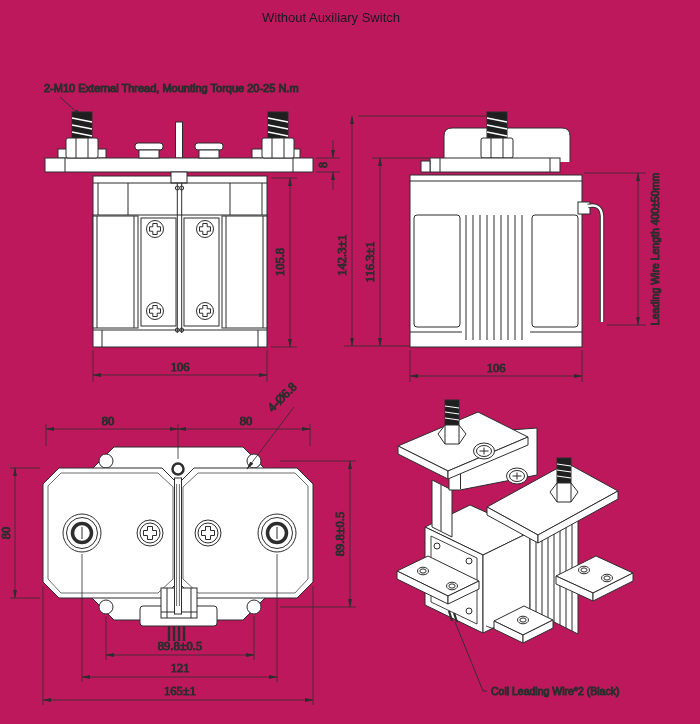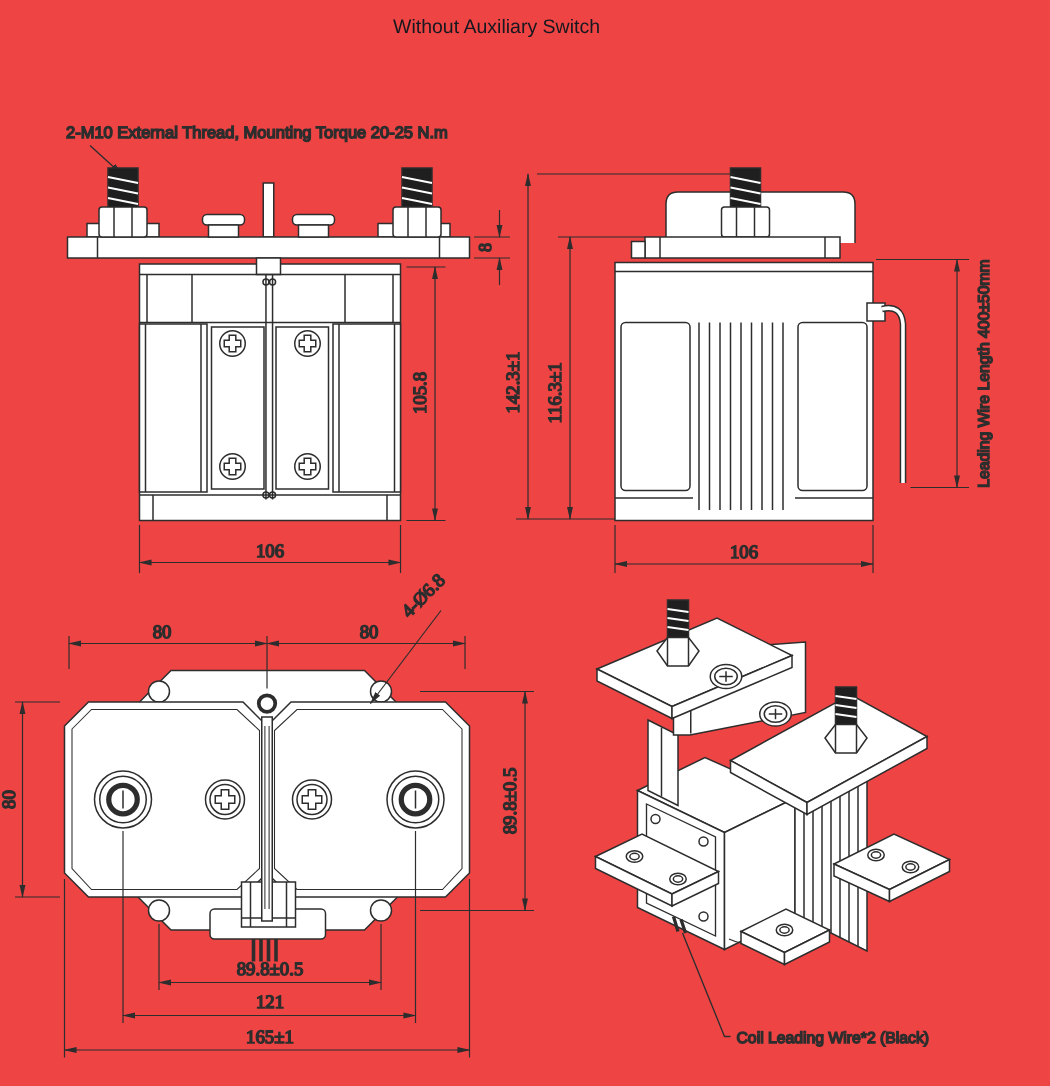--- a/index.html
+++ b/index.html
@@ -1,16 +1,16 @@
 <!DOCTYPE html>
 <html><head>
 <meta charset="utf-8">
 <style>
   html,body{margin:0;padding:0;background:#fff;}
-  .sheet{position:relative;width:700px;height:724px;background:#ef4444;overflow:hidden;
+  .sheet{position:relative;width:700px;height:724px;background:#be185d;overflow:hidden;
          font-family:"Liberation Sans",sans-serif;}
   svg{position:absolute;left:0;top:0;}
   .dimt{font:12.5px "Liberation Serif",serif;fill:#242936;}
   .dimt8{font:12px "Liberation Serif",serif;fill:#242936;}
   .lab{font:11px "Liberation Sans",sans-serif;fill:#20242e;}
   .labs{font:10.5px "Liberation Sans",sans-serif;fill:#20242e;}
   .ttl{font:13px "Liberation Sans",sans-serif;fill:#15181f;}
 </style>
 </head>
 <body>

